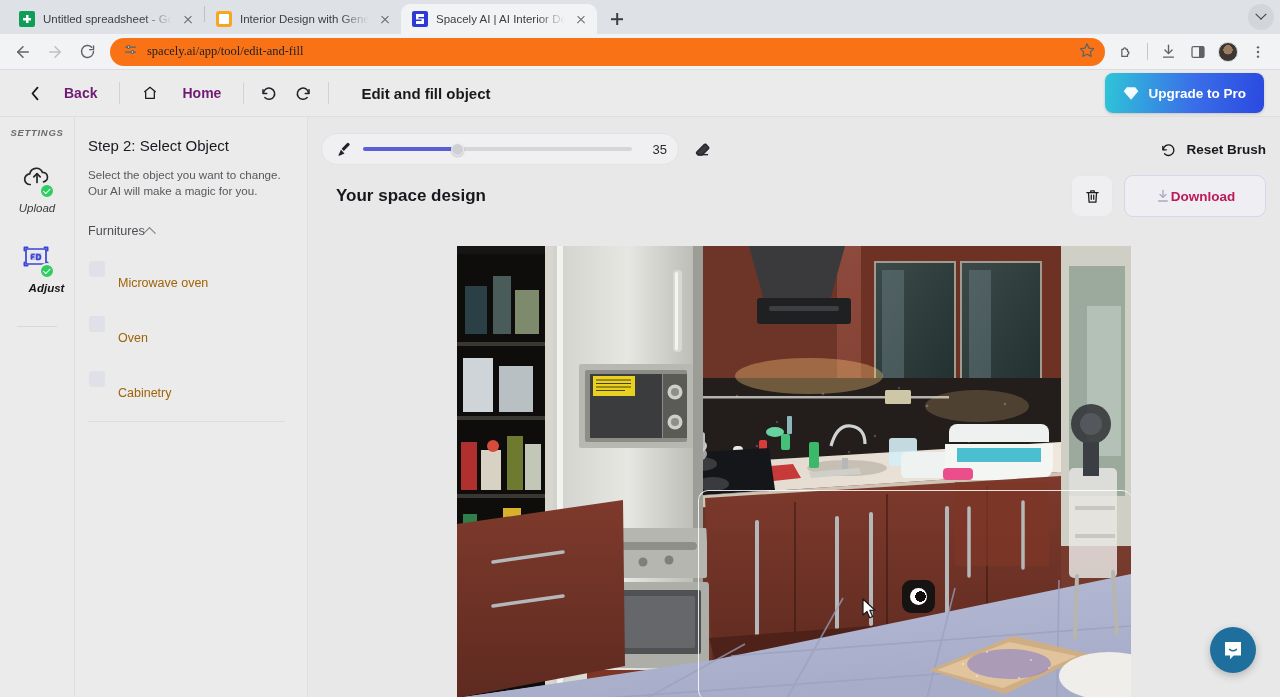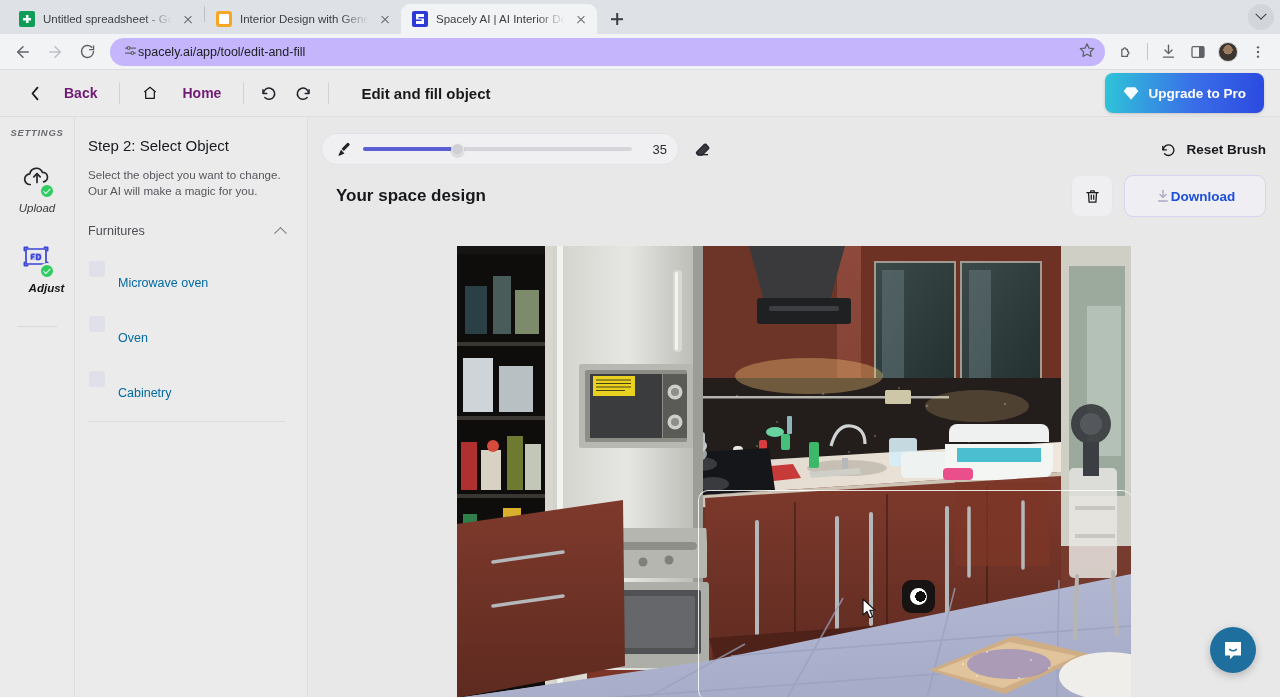--- a/index.html
+++ b/index.html
@@ -84,23 +84,23 @@
     height: 36px; background: #f1f3f4; display: flex; align-items: center;
     padding: 0 8px; gap: 2px; border-bottom: 1px solid #dadce0;
   }
   .nav-btn {
     width: 30px; height: 30px; border-radius: 50%;
     display: flex; align-items: center; justify-content: center;
     color: #5f6368;
   }
   .nav-btn.disabled { color: #bdc1c6; }
   .omnibox {
-    flex: 1; height: 28px; background: #c4b5fd; border-radius: 14px;
-    display: flex; align-items: center; gap: 0; padding: 0 10px 0 13px;
-    margin: 0 6px; font-size: 12.5px; color: #202124;
+    flex: 1; height: 28px; background: #f97316; border-radius: 14px;
+    display: flex; align-items: center; gap: 9px; padding: 0 10px 0 13px;
+    margin: 0 6px; font-size: 12.5px; color: #202124; font-family: Liberation Serif, serif;
   }
   .tb-icon {
     width: 28px; height: 28px; display: flex; align-items: center;
     justify-content: center; color: #5f6368; border-radius: 50%;
   }
   .tb-sep { width: 1px; height: 17px; background: #c3c6ca; margin: 0 4px; }
   .avatar-btn {
     width: 20px; height: 20px; border-radius: 50%;
     background: radial-gradient(circle at 50% 38%, #9a7b5f 0 32%, #3d3630 33% 100%);
     border: 1px solid #cfd2d6;
@@ -163,40 +163,40 @@
   .panel {
     width: 233px; background: #ebebeb; border-right: 1px solid #dededf;
     padding: 20px 22px 0 13px;
   }
   .panel-title { font-size: 15px; font-weight: normal; color: #181a1f; }
   .panel-desc {
     font-size: 11.6px; color: #57585e; line-height: 1.42; margin-top: 13px;
   }
   .group { margin-top: 24px; }
   .group-head {
-    display: flex; align-items: center; justify-content: space-between;
+    display: flex; align-items: center; justify-content: flex-start;
     font-size: 12.6px; color: #4d4e54; padding-bottom: 4px;
   }
   .chev-up {
     width: 9px; height: 9px; border-left: 1.6px solid #7c7d83;
     border-top: 1.6px solid #7c7d83; transform: rotate(45deg) translate(2px,2px);
   }
   .check-row {
     display: flex; align-items: center; gap: 13px; padding: 7px 0 7px 1px;
   }
   .cbox {
     width: 16px; height: 16px; border-radius: 3px; background: #e0e0e8;
     flex: 0 0 16px; display: flex; align-items: center; justify-content: center;
   }
   .cbox.checked { background: #d9dae4; }
   .cbox.checked::after {
     content: ""; width: 8px; height: 4px; border-left: 1.9px solid #56575f;
     border-bottom: 1.9px solid #56575f; transform: rotate(-45deg) translate(1px,-1px);
   }
-  .check-label { font-size: 12.5px; color: #0369a1; margin-top: 27px; }
+  .check-label { font-size: 12.5px; color: #a16207; margin-top: 27px; }
   .group-rule { height: 1px; background: #dcdcde; margin-top: 14px; }
 
   
   .canvas { flex: 1; background: #e8e8e8; position: relative; overflow: hidden; }
   .brush-bar {
     position: absolute; left: 13px; top: 16px; right: 14px; height: 32px;
     display: flex; 
   }
   .brush-pill {
     width: 358px; height: 32px; background: #f0f0f2; border: 1px solid #e2e2e6;
@@ -231,21 +231,21 @@
   }
   .design-title { font-size: 17px; font-weight: bold; color: #17181c; }
   .head-actions { margin-left: auto; display: flex; align-items: center; gap: 11px; }
   .trash-btn {
     width: 42px; height: 42px; background: #efeff1; border: 1px solid #e6e6ea;
     border-radius: 9px; display: flex; align-items: center; justify-content: center;
   }
   .download-btn {
     width: 142px; height: 42px; border-radius: 9px; border: 1px solid #d6d4ee;
     background: #efeff3; display: flex; align-items: center; justify-content: center;
-    font-size: 13.5px; color: #1d4ed8; font-weight: bold;
+    font-size: 13.5px; color: #be185d; font-weight: bold;
   }
 
   
   .stage {
     position: absolute; left: 149px; top: 129px; width: 674px; height: 452px;
     overflow: hidden; background: #2a2320;
   }
   .photo { position: absolute; inset: 0; }
   .sel-rect {
     position: absolute; left: 241px; top: 244px; width: 434px; height: 210px;

